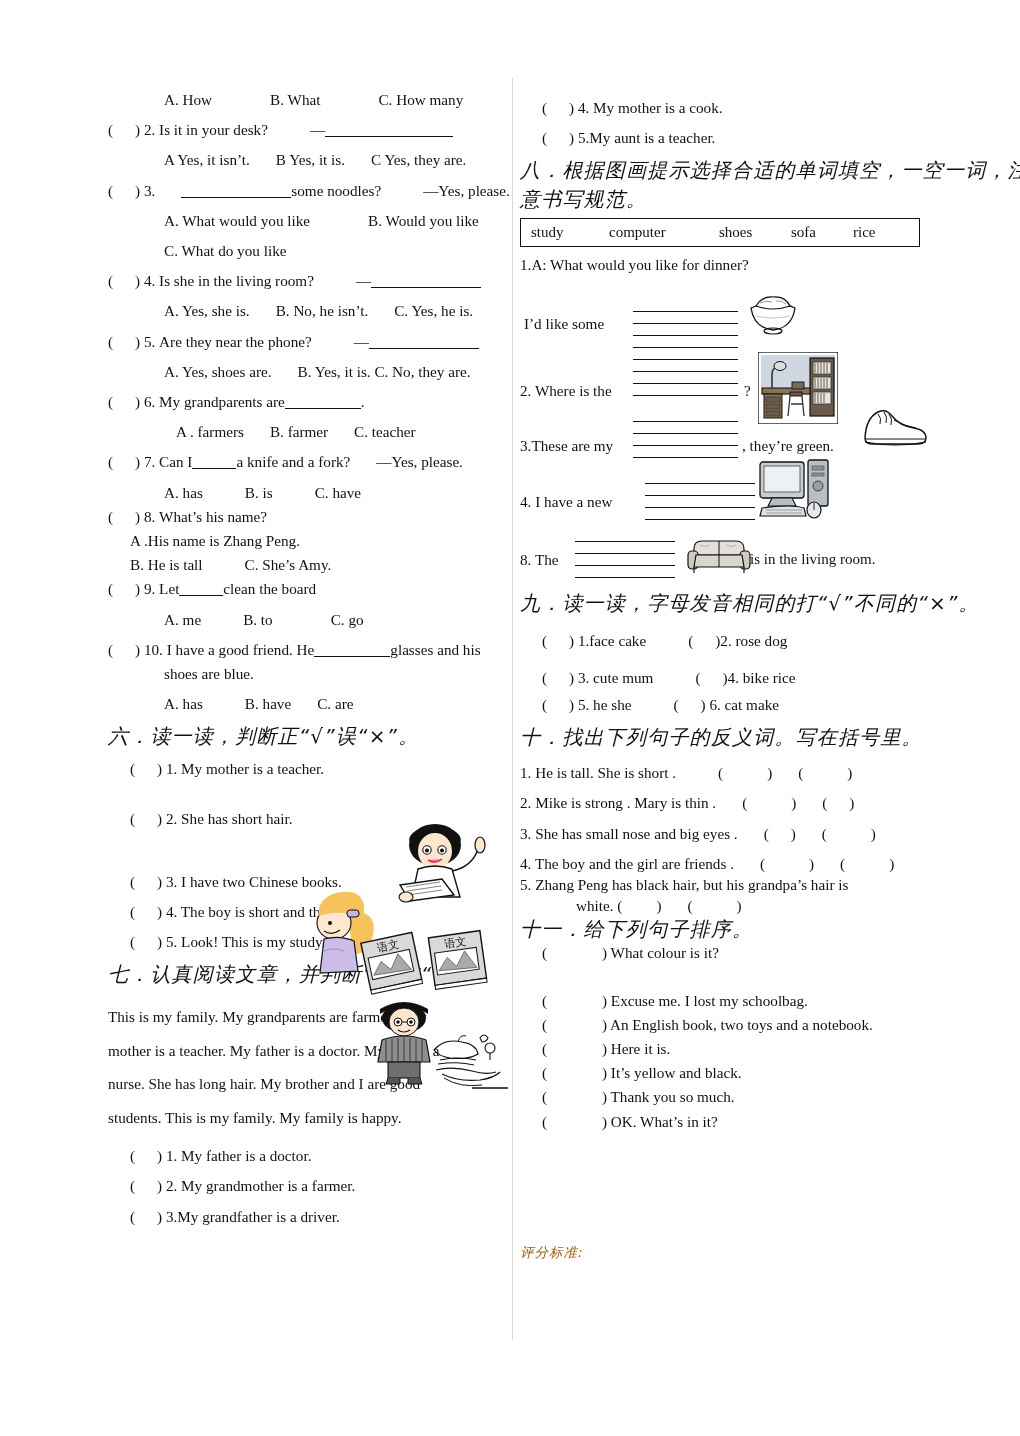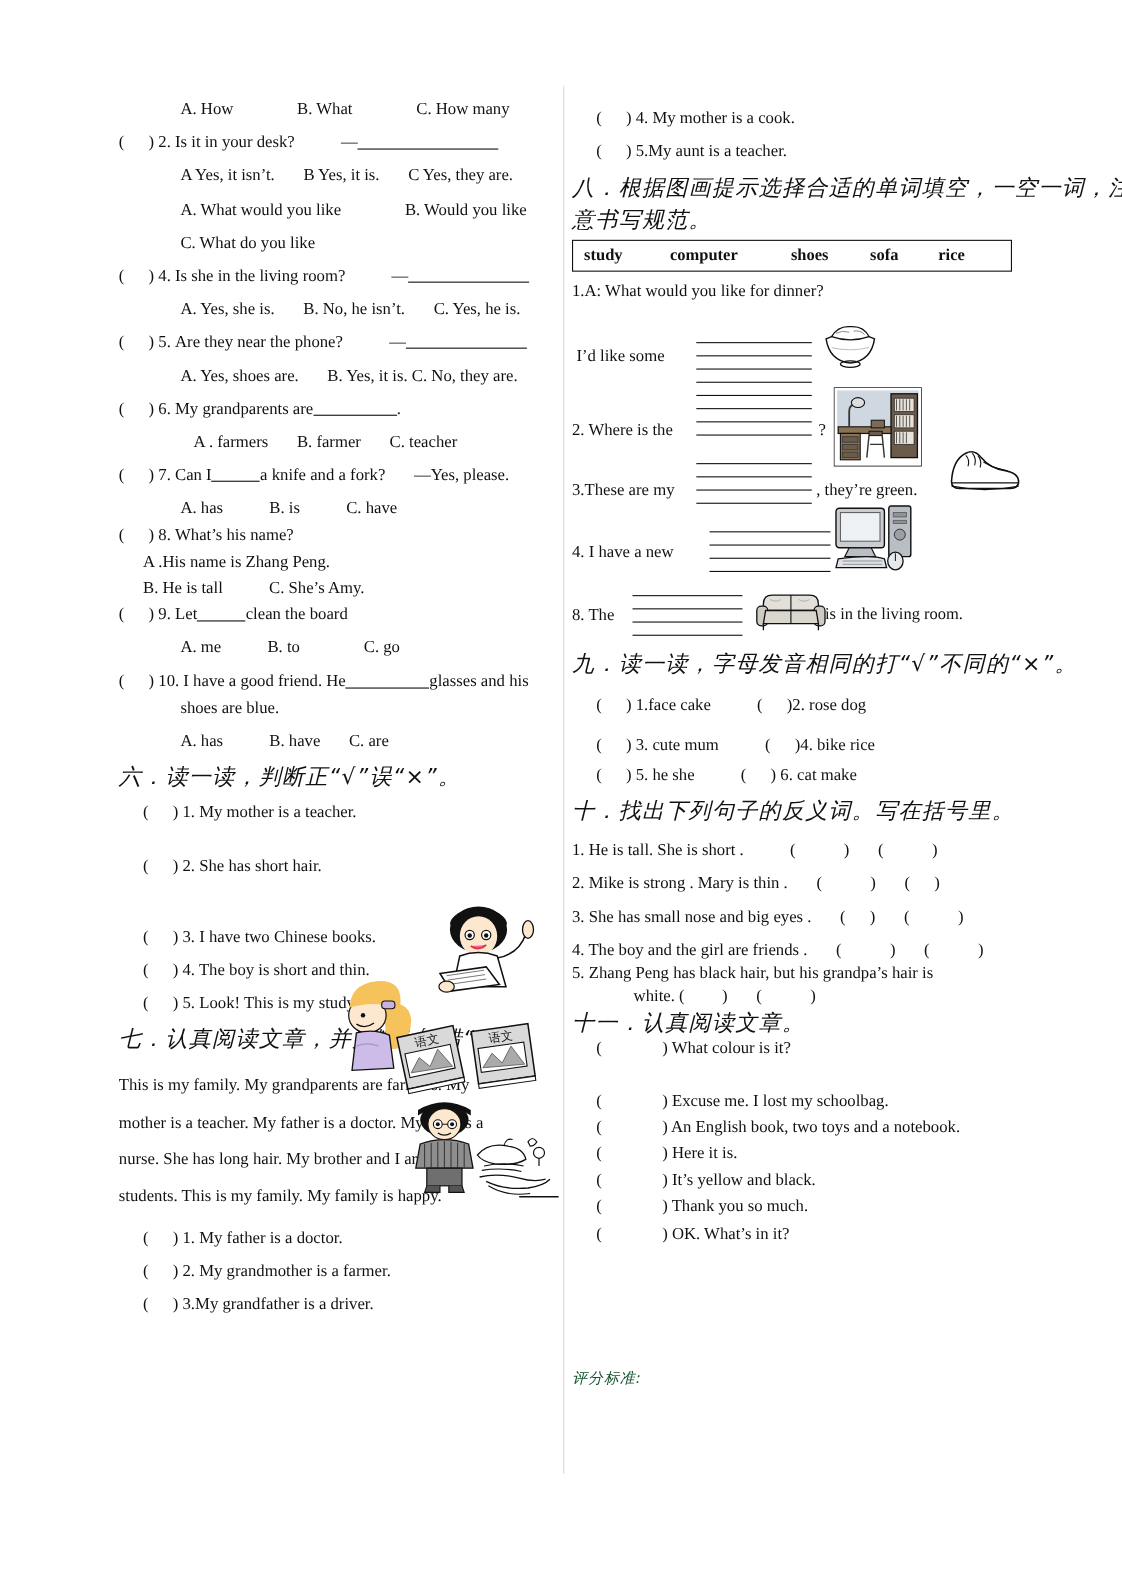--- a/index.html
+++ b/index.html
@@ -42,30 +42,30 @@
   .sp1 { display:inline-block; width:26px; }
   .sp2 { display:inline-block; width:42px; }
   .sp3 { display:inline-block; width:58px; }
 
   .passage { font-size:15.2px; line-height:2.2; text-align:justify; text-align-last:left; }
 
   .wordbox{
     border:1.3px solid #111; padding:5px 10px; margin:6px 0 10px 0;
     font-size:15px; display:flex; gap:0;
   }
-  .wordbox span{ display:inline-block;font-weight:bold; }
+  .wordbox span{ display:inline-block; }
   .wb1{width:78px}.wb2{width:110px}.wb3{width:72px}.wb4{width:62px}.wb5{width:50px}
   .rules { position:absolute; }
   .rules i{ display:block; width:100%; height:0; border-top:1.4px solid #111; }
   .rules i + i { margin-top:11px; }
 
   
   .ord .paren{ display:inline-block; width:60px; }
 
-  .footer-cn{ position:absolute; left:520px; top:1244px; font-family:"DejaVu Sans", sans-serif; font-size:13.5px; font-style:italic; letter-spacing:1px; color:#14532d;}
+  .footer-cn{ position:absolute; left:520px; top:1244px; font-family:"DejaVu Sans", sans-serif; font-size:13.5px; font-style:italic; letter-spacing:1px; color:#a16207;}
 
   .imgwrap{ position:absolute; }
 </style>
 </head>
 <body>
 
 <div class="page">
 
   <div class="col-divider"></div>
 
@@ -75,20 +75,23 @@
       <span>A.   How</span><span class="sp3"></span><span>B. What</span><span class="sp3"></span><span>C. How many</span>
     </div>
 
     <div class="ln">
       <span class="paren">(<span class="gap"></span></span><span>) 2.</span>&nbsp;<span>Is it in your desk?</span><span class="sp2"></span><span>—</span><span class="blank-xl"></span>
     </div>
     <div class="ln indent2">
       <span>A Yes, it isn’t.</span><span class="sp1"></span><span>B Yes, it is.</span><span class="sp1"></span><span>C Yes, they are.</span>
     </div>
 
+    <div class="ln">
+      <span class="paren">(<span class="gap"></span></span><span>) 3.</span><span class="sp1"></span><span class="blank-lg"></span><span>some noodles?</span><span class="sp2"></span><span>—Yes, please.</span>
+    </div>
     <div class="ln indent2">
       <span>A. What would you like</span><span class="sp3"></span><span>B. Would you like</span>
     </div>
     <div class="ln indent2">
       <span>C. What do you like</span>
     </div>
 
     <div class="ln">
       <span class="paren">(<span class="gap"></span></span><span>) 4.</span>&nbsp;<span>Is she in the living room?</span><span class="sp2"></span><span>—</span><span class="blank-lg"></span>
     </div>
@@ -357,21 +360,21 @@
       <span>3. She has small nose and big eyes .</span><span class="sp1"></span><span class="paren">(<span class="gap"></span>)</span><span class="sp1"></span><span class="paren">(<span class="gap"></span><span class="gap"></span>)</span>
     </div>
     <div class="ln tight">
       <span>4. The boy and the girl are friends .</span><span class="sp1"></span><span class="paren">(<span class="gap"></span><span class="gap"></span>)</span><span class="sp1"></span><span class="paren">(<span class="gap"></span><span class="gap"></span>)</span>
     </div>
     <div class="ln tight" style="display:flex;justify-content:space-between">5. Zhang Peng has black hair, but his grandpa’s hair is</div>
     <div class="ln indent2 tight">
       <span>white. (</span><span class="gap" style="display:inline-block;width:34px"></span>)<span class="sp1"></span><span class="paren">(<span class="gap"></span><span class="gap"></span>)</span>
     </div>
 
-    <div class="ln cn-head tight">十一．认真阅读文章。</div>
+    <div class="ln cn-head tight">十一．给下列句子排序。</div>
 
     <div class="ln indent1 ord tight2" style="margin-bottom:32px">
       <span class="paren">(<span class="gap"></span><span class="gap"></span></span><span>) What colour is it?</span>
     </div>
     <div class="ln indent1 ord tight2">
       <span class="paren">(<span class="gap"></span><span class="gap"></span></span><span>) Excuse me. I lost my schoolbag.</span>
     </div>
     <div class="ln indent1 ord tight2">
       <span class="paren">(<span class="gap"></span><span class="gap"></span></span><span>) An English book, two toys and a notebook.</span>
     </div>

